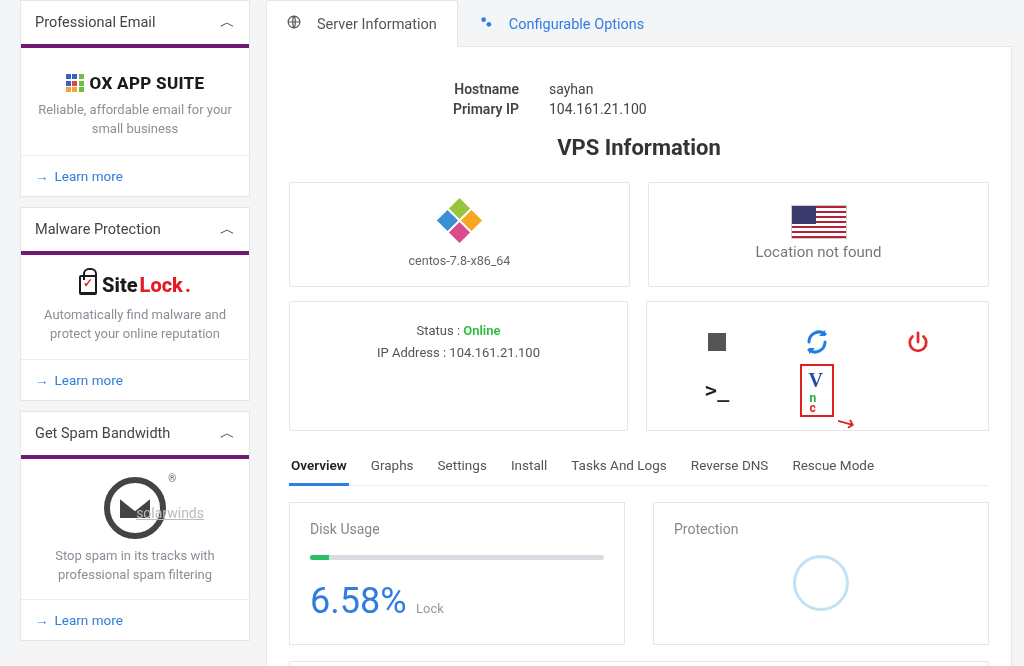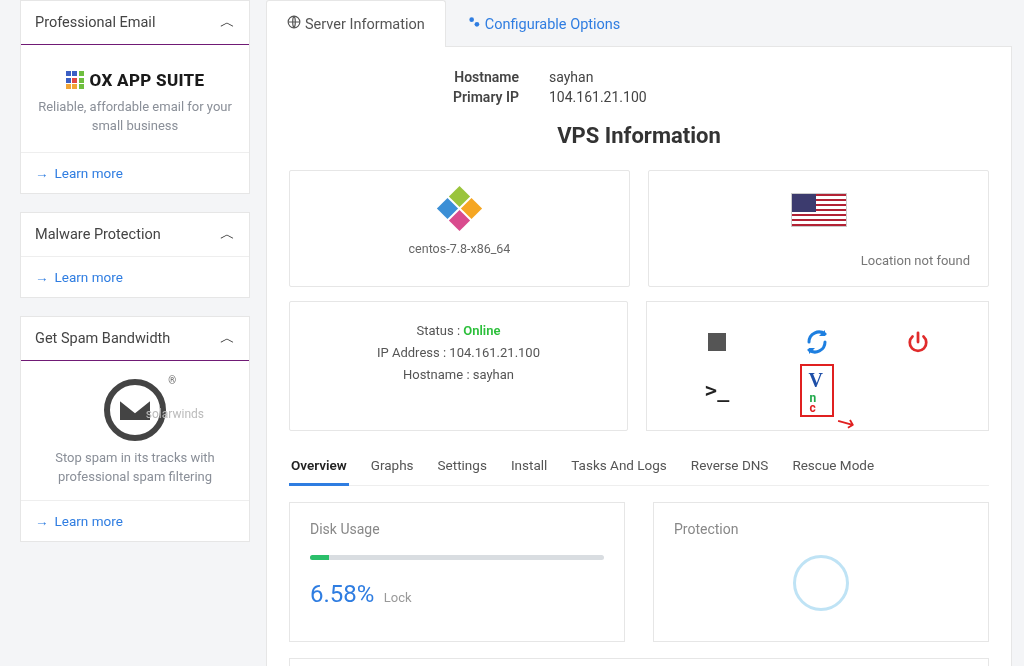--- a/index.html
+++ b/index.html
@@ -20,33 +20,33 @@
   }
   .main {
     flex: 1;
     padding: 0 12px 0 8px;
   }
 
   
   .widget {
     background: #fff;
     border: 1px solid #e6e6e6;
-    margin-bottom: 18px;
+    margin-bottom: 10px;
   }
   .widget-header {
     display: flex;
     justify-content: space-between;
     align-items: center;
     padding: 12px 14px;
     font-size: 14.5px;
     color: #444;
     cursor: pointer;
   }
   .widget-body {
-    border-top: 1px solid #701a75;
+    border-top: 4px solid #701a75;
     padding: 18px 12px 16px;
     text-align: center;
   }
   .widget-sub {
     color: #8a8f98;
     font-size: 13px;
     margin-top: 8px;
     line-height: 1.45;
   }
   .widget-footer {
@@ -117,69 +117,69 @@
   }
 
   
   .mail-circle {
     width: 62px; height: 62px; border: 6px solid #444; border-radius: 50%;
     display: inline-flex; align-items: center; justify-content: center;
     position: relative;
   }
   .mail-circle svg { width: 34px; height: 24px; }
   .reg-mark { position:absolute; top:-4px; right:-10px; font-size:10px; color:#666; }
-  .tiny-tag { position:absolute; right:-38px; top:28px; font-size:12px; color:#bbb; }
+  .tiny-tag { position:absolute; right:-38px; top:28px; font-size:14px; color:#bbb;text-decoration:underline; }
 
   
   .tabs-top {
     display: flex;
     background: transparent;
   }
   .tab-item {
     padding: 14px 20px;
     font-size: 14.5px;
     color: #2f7de1;
     display: inline-flex;
     align-items: flex-end;
-    gap: 4px;
+    gap: 16px;
     cursor: pointer;
     border: 1px solid transparent;
     border-bottom: none;
   }
   .tab-item.active {
     background: #fff;
     color: #555;
     border-color: #e6e6e6;
     border-radius: 3px 3px 0 0;
   }
   .main-panel {
     background: #fff;
     border: 1px solid #e6e6e6;
     border-top: 1px solid #e6e6e6;
     padding: 18px 22px 40px;
     margin-top: -1px;
   }
   .info-rows {
-    margin: 4px auto 18px;
+    margin: 16px auto 18px;
     width: 480px;
   }
   .info-row { display:flex; font-size:14px; color:#444; margin-bottom:4px; }
   .info-label { width: 150px; font-weight:600; text-align:right; padding-right: 30px; }
   .vps-title {
     text-align:center; font-size:22px; font-weight:700; color:#333; margin: 10px 0 22px;
   }
 
   .grid-2 { display:flex; gap:18px; margin-bottom:14px; }
   .card {
     flex:1; border:1px solid #e6e6e6; border-radius:2px;
     padding: 18px; text-align:center;
   }
   .card-status { text-align:center; font-size:13px; color:#555; line-height:1.7; }
   .online { color:#2bbf3a; font-weight:600; }
-  .loc-text { color:#777; font-size:13px; margin-top:26px;text-align:right; }
+  .loc-text { color:#777; font-size:15px; margin-top:4px; }
 
   
   .centos {
     width:40px; height:40px; margin: 0 auto 12px; position:relative;
   }
   .centos .sq { position:absolute; width:15px; height:15px; transform: rotate(45deg); }
   .centos .c1 { background:#9ac43c; top:0; left:12px; }
   .centos .c2 { background:#f5a623; top:12px; left:24px; }
   .centos .c3 { background:#d94b8e; top:24px; left:12px; }
   .centos .c4 { background:#3b8fd6; top:12px; left:0; }
@@ -235,21 +235,21 @@
   }
 
   
   .usage-row { display:flex; gap:28px; }
   .usage-card {
     flex:1; border:1px solid #e6e6e6; padding:18px 20px 22px; min-height:140px;
   }
   .usage-title { color:#888; font-size:14px; margin-bottom:18px; }
   .bar { width:100%; height:5px; background:#d9dde1; border-radius:3px; overflow:hidden; margin-bottom:20px;}
   .bar-fill { height:100%; background:#2bbf6a; }
-  .pct { font-size:24px; color:#2f7de1; font-weight:400; }
+  .pct { font-size:36px; color:#2f7de1; font-weight:400; }
   .pct-sub { font-size:13px; color:#999; margin-left:6px; }
   .ring {
     width:56px; height:56px; border:3px solid #bfe3f5; border-radius:50%;
     margin: 4px auto 0;
   }
 
   .cpu-card {
     border:1px solid #e6e6e6; border-bottom:none; padding:18px 20px 0; margin-top:16px;
   }
 </style>
@@ -288,20 +288,29 @@
           <span>Learn more</span>
         </a>
       </div>
     </div>
 
     <div class="widget">
       <div class="widget-header">
         <span>Malware Protection</span>
         <span class="chev">︿</span>
       </div>
+      <div class="widget-body">
+        <div class="sitelock-logo">
+          <span class="sl-icon"></span>
+          <span class="sl-site">Site</span>
+            <span class="sl-lock">Lock</span>
+            <span class="sl-lock">.</span>
+        </div>
+        <div class="widget-sub">Automatically find malware and protect your online reputation</div>
+      </div>
       <div class="widget-footer">
         <a class="learn-link">
           <span class="arrow-right">→</span>
           <span>Learn more</span>
         </a>
       </div>
     </div>
 
     <div class="widget">
       <div class="widget-header">
@@ -388,24 +397,20 @@
       <div class="grid-2">
         <div class="card card-status">
           <div>
             <span>Status :</span>
             <span class="online">Online</span>
           </div>
           <div>
             <span>IP Address :</span>
             <span>104.161.21.100</span>
           </div>
-          <div>
-            <span>Hostname :</span>
-            <span>sayhan</span>
-          </div>
         </div>
         <div class="actions">
           <div class="act-btn">
             <div class="stop-icon"></div>
           </div>
           <div class="act-btn reload-icon">
             <svg width="24" height="24" viewBox="0 0 24 24" fill="none" stroke="#1e7fe0" stroke-width="3" stroke-linecap="round">
               <path d="M20 4 A10 10 0 0 0 4 12"></path>
                 <polyline points="20,0 20,6 14,6" fill="#1e7fe0" stroke="none"></polyline>
               <path d="M4 20 A10 10 0 0 0 20 12"></path>

